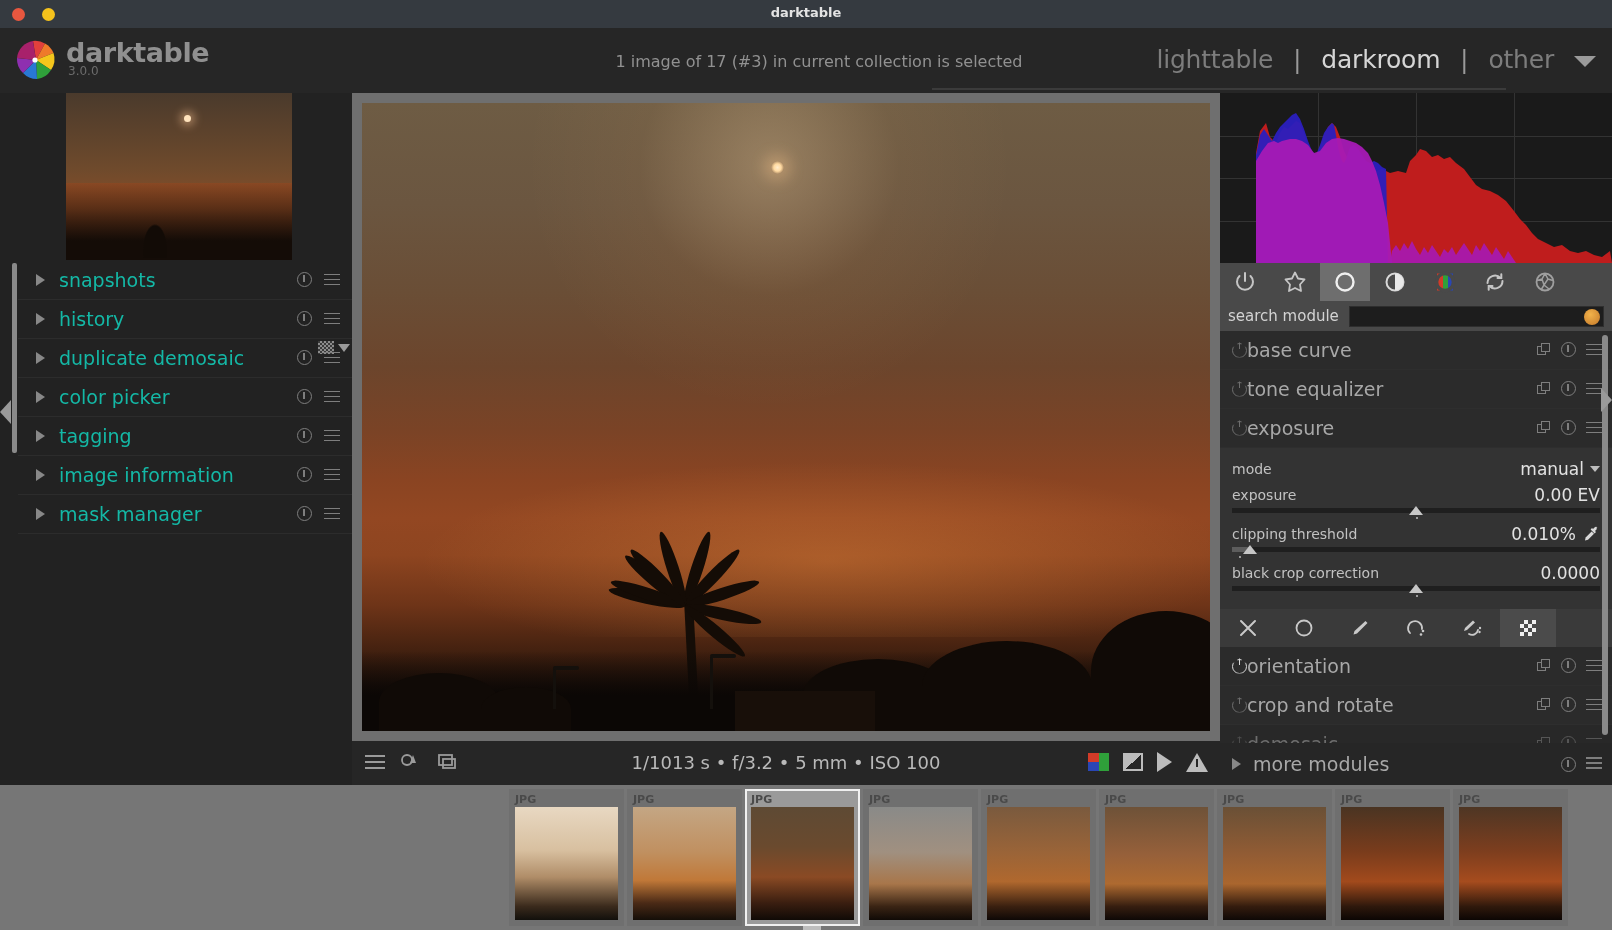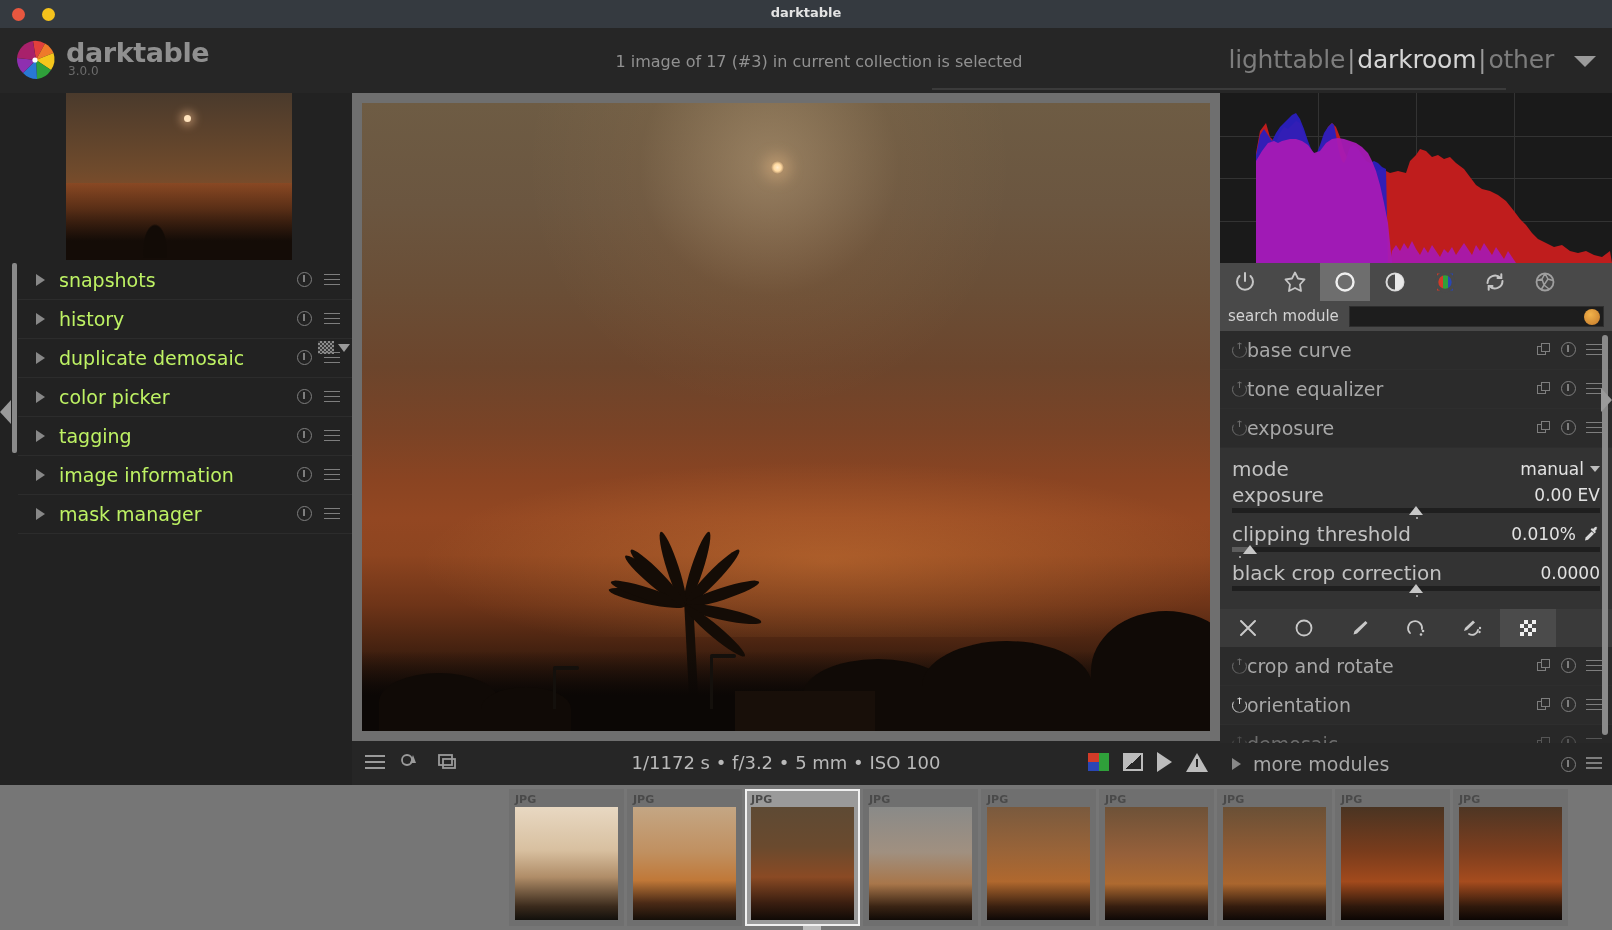--- a/index.html
+++ b/index.html
@@ -34,21 +34,21 @@
   .logo-mark { width:44px; height:44px; position:relative; }
   .logo-text { margin-left:8px; position:relative; top:-2px; }
   .logo-name { font-size:27px; font-weight:bold; color:#909090; letter-spacing:-0.4px; line-height:28px; }
   .logo-ver { font-size:12px; color:#6c6c6c; margin-top:-3px; margin-left:2px; }
 
   .header-msg {
     position:absolute; left:0; top:24px; width:1612px; text-align:center;
     font-size:16px; color:#919191;margin-left:13px;
   }
 
-  .views { position:absolute; right:58px; top:17px; display:flex; align-items:flex-end; gap:2px; }
+  .views { position:absolute; right:58px; top:17px; display:flex; align-items:flex-end; gap:20px; }
   .view-item { font-size:25px; color:#7d7d7d; letter-spacing:-0.2px; }
   .view-item.active { color:#d6d6d6; }
   .view-sep { font-size:24px; color:#9a9a9a; }
   .view-caret {
     position:absolute; right:16px; top:28px;
     width:0;height:0;border-left:11px solid transparent;border-right:11px solid transparent;
     border-top:11px solid #9a9a9a;
   }
   .darkroom-underline {
     position:absolute; right:58px; top:88px; width:574px; height:2px; background:#3b3b3b;
@@ -78,21 +78,21 @@
 
   .lp-list { position:absolute; left:18px; top:168px; width:334px; }
   .lp-row {
     position:relative; height:39px; display:flex; align-items:center;
     border-bottom:1px solid #2c2c2c; padding-left:18px;
   }
   .lp-arrow {
     width:0;height:0;border-top:6px solid transparent;border-bottom:6px solid transparent;
     border-left:9px solid #888; margin-right:14px;
   }
-  .lp-label { font-size:19px; color:#bef264; }
+  .lp-label { font-size:19px; color:#14b8a6; }
   .lp-icons { position:absolute; right:12px; top:11px; display:flex; align-items:center; gap:12px; }
 
   .ic-reset { width:15px; height:15px; border:1.6px solid #7e7e7e; border-radius:50%; position:relative; }
   .ic-reset:after { content:""; position:absolute; left:5.2px; top:2.4px; width:1.6px; height:7px; background:#7e7e7e; }
   .ic-menu { width:16px; height:12px; position:relative; }
   .ic-menu span { position:absolute; left:0; width:16px; height:1.8px; background:#7e7e7e; }
   .ic-menu span:nth-child(1){top:0;} .ic-menu span:nth-child(2){top:5px;} .ic-menu span:nth-child(3){top:10px;}
 
   .lp-collapse {
     position:absolute; left:0; top:307px;
@@ -177,21 +177,21 @@
   .pw:after { content:""; position:absolute; left:5.6px; top:-3px; width:1.8px; height:8px; background:#6e6e6e; }
   .pw.on { border-color:#d8d8d8; } .pw.on:after { background:#d8d8d8; }
   .mod-name { font-size:19px; color:#a8a8a8; }
   .mod-icons { position:absolute; right:10px; top:11px; display:flex; align-items:center; gap:10px; }
   .ic-multi { width:14px;height:14px;position:relative; }
   .ic-multi i { position:absolute; border:1.5px solid #7e7e7e; width:9px; height:9px; }
   .ic-multi i:nth-child(1){left:0;top:3px;} .ic-multi i:nth-child(2){left:4px;top:0;background:#2b2b2b;}
 
   .mod-body { background:#333333; padding:8px 12px 10px 12px; }
   .prow { display:flex; justify-content:space-between; align-items:center; height:26px; }
-  .plabel { font-size:20px; color:#c2c2c2;text-align:right; }
+  .plabel { font-size:14px; color:#c2c2c2;text-align:right; }
   .pvalue { font-size:17px; color:#e2e2e2; display:flex; align-items:center; gap:6px; }
   .caret-sm { width:0;height:0;border-left:5px solid transparent;border-right:5px solid transparent;border-top:6px solid #bdbdbd; }
   .slider { position:relative; height:9px; margin-top:-1px; margin-bottom:5px; }
   .slider-track { position:absolute; left:0; right:0; top:1px; height:5px; background:#1f1f1f; }
   .slider-fill { position:absolute; left:0; top:1px; height:5px; background:#5d5d5d; }
   .slider-knob { position:absolute; top:-1px; width:0;height:0;
     border-left:7px solid transparent;border-right:7px solid transparent;border-bottom:9px solid #c6c6c6; }
   .slider-dot { position:absolute; top:10px; width:2px;height:2px;background:#9a9a9a; }
   .ic-picker { width:18px;height:18px; position:relative; transform:rotate(0deg); }
 
@@ -417,21 +417,21 @@
           </svg>
         </div>
         <div class="icn">
           <svg width="22" height="22" viewBox="0 0 22 22">
             <rect x="3" y="4" width="13" height="10" fill="none" stroke="#9b9b9b" stroke-width="1.8"></rect>
             <rect x="7" y="8" width="12" height="9" fill="none" stroke="#9b9b9b" stroke-width="1.8"></rect>
           </svg>
         </div>
       </div>
 
-      <div class="bb-meta">1/1172 s • f/3.2 • 5 mm • ISO 100</div>
+      <div class="bb-meta">1/1013 s • f/3.2 • 5 mm • ISO 100</div>
 
       <div class="bb-right">
         <div class="ic-overexp">
             <i></i>
             <i></i>
             <i></i>
             <i></i>
           </div>
         <div class="ic-gamut"></div>
         <div class="ic-play"></div>
@@ -659,39 +659,39 @@
               <rect x="11" y="15" width="4" height="4"></rect>
                 <rect x="15" y="11" width="4" height="4"></rect>
               <rect x="3" y="15" width="4" height="4"></rect>
                 <rect x="15" y="3" width="4" height="4"></rect>
             </g>
           </svg>
         </div>
       </div>
 
       <div class="mod-row">
+        <span class="pw on"></span>
+        <span class="mod-name">orientation</span>
+        <div class="mod-icons">
+          <div class="ic-multi">
+              <i></i>
+              <i></i>
+            </div>
+          <div class="ic-reset"></div>
+          <div class="ic-menu">
+              <span></span>
+              <span></span>
+              <span></span>
+            </div>
+        </div>
+      </div>
+
+      <div class="mod-row">
         <span class="pw"></span>
         <span class="mod-name">crop and rotate</span>
-        <div class="mod-icons">
-          <div class="ic-multi">
-              <i></i>
-              <i></i>
-            </div>
-          <div class="ic-reset"></div>
-          <div class="ic-menu">
-              <span></span>
-              <span></span>
-              <span></span>
-            </div>
-        </div>
-      </div>
-
-      <div class="mod-row">
-        <span class="pw on"></span>
-        <span class="mod-name">orientation</span>
         <div class="mod-icons">
           <div class="ic-multi">
               <i></i>
               <i></i>
             </div>
           <div class="ic-reset"></div>
           <div class="ic-menu">
               <span></span>
               <span></span>
               <span></span>

